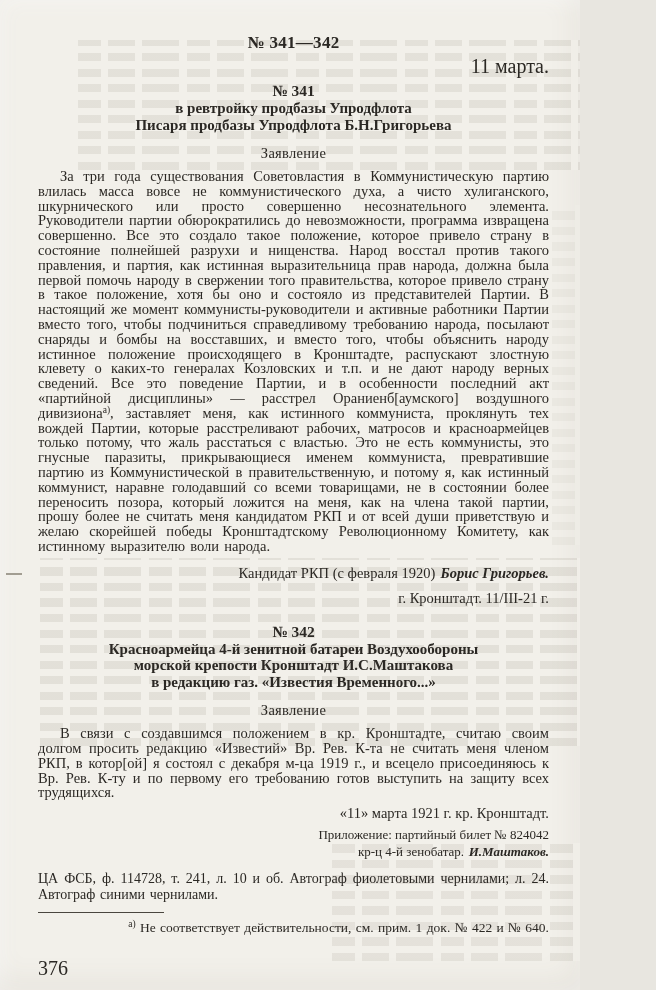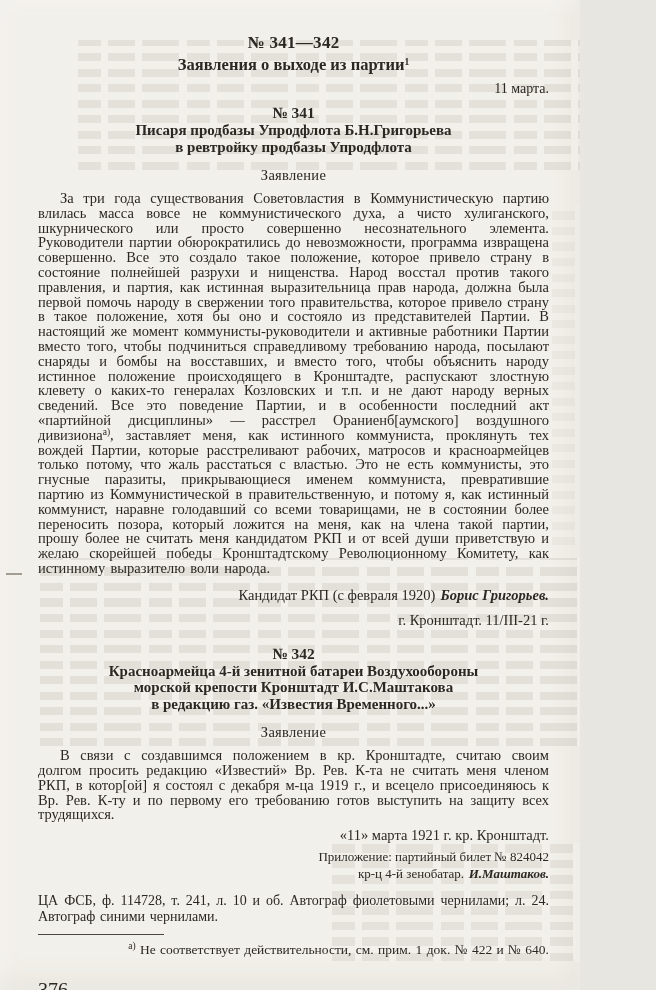--- a/index.html
+++ b/index.html
@@ -39,21 +39,21 @@
   .artifact-dash {
     position: absolute; z-index: 1; left: 6px; top: 573px;
     width: 16px; height: 2px; background: #8d887c; opacity: .8;
   }
 
   
   .c { text-align: center; }
   .r { text-align: right; }
   .group-num  { font-size: 17px; font-weight: bold; line-height: 20px; letter-spacing: .3px; }
   .group-title{ font-size: 16.5px; font-weight: bold; line-height: 21px; margin-top: 1px; }
-  .date-line  { font-size: 14px; line-height: 17px; margin-top: 5px; }
+  .date-line  { font-size: 20px; line-height: 17px; margin-top: 5px; }
   .doc-num    { font-size: 15.5px; font-weight: bold; line-height: 18px; margin-top: 7px; }
   .addr       { font-size: 15px; font-weight: bold; line-height: 16.5px; }
   .subtitle   { font-size: 14.5px; line-height: 17px; margin-top: 12px; letter-spacing: .3px; }
   p { margin: 0; text-align: right; }
   .body-text {
     font-size: 14.5px; line-height: 14.8px;
     text-align: justify; margin-top: 7px;
     text-indent: 22px; word-spacing: 1.6px;
   }
   sup { font-size: 9.5px; line-height: 0; vertical-align: 5px; }
@@ -75,28 +75,27 @@
   <div class="bleed b1"></div>
   <div class="bleed b2"></div>
   <div class="bleed b3"></div>
   <div class="bleed b4"></div>
   <div class="artifact-dash"></div>
 
   <div class="content">
 
     <header>
       <div class="group-num c">№ 341—342</div>
-      <div class="group-title c"><span>Заявления о выходе из партии</span><sup>1</sup></div>
       <div class="date-line r">11 марта.</div>
     </header>
 
     <section>
       <div class="doc-num c">№ 341</div>
+      <div class="addr c">в ревтройку продбазы Упродфлота</div>
       <div class="addr c">Писаря продбазы Упродфлота Б.Н.Григорьева</div>
-      <div class="addr c">в ревтройку продбазы Упродфлота</div>
       <div class="subtitle c">Заявление</div>
       <p class="body-text"><span>За три года существования Советовластия в Коммунистическую партию влилась масса вовсе не коммунистического духа, а чисто хулиганского, шкурнического или просто совершенно несознательного элемента. Руководители партии обюрократились до невозможности, программа извращена совершенно. Все это создало такое положение, которое привело страну в состояние полнейшей разрухи и нищенства. Народ восстал против такого правления, и партия, как истинная выразительница прав народа, должна была первой помочь народу в свержении того правительства, которое привело страну в такое положение, хотя бы оно и состояло из представителей Партии. В настоящий же момент коммунисты-руководители и активные работники Партии вместо того, чтобы подчиниться справедливому требованию народа, посылают снаряды и бомбы на восставших, и вместо того, чтобы объяснить народу истинное положение происходящего в Кронштадте, распускают злостную клевету о каких-то генералах Козловских и т.п. и не дают народу верных сведений. Все это поведение Партии, и в особенности последний акт «партийной дисциплины» — расстрел Ораниенб[аумского] воздушного дивизиона</span><sup>а)</sup><span>, заставляет меня, как истинного коммуниста, проклянуть тех вождей Партии, которые расстреливают рабочих, матросов и красноармейцев только потому, что жаль расстаться с властью. Это не есть коммунисты, это гнусные паразиты, прикрывающиеся именем коммуниста, превратившие партию из Коммунистической в правительственную, и потому я, как истинный коммунист, наравне голодавший со всеми товарищами, не в состоянии более переносить позора, который ложится на меня, как на члена такой партии, прошу более не считать меня кандидатом РКП и от всей души приветствую и желаю скорейшей победы Кронштадтскому Революционному Комитету, как истинному выразителю воли народа.</span></p>
       <p class="signature r"><span>Кандидат РКП (с февраля 1920)</span><span class="sig-name">Борис Григорьев.</span></p>
       <p class="place-date">г. Кронштадт. 11/III-21 г.</p>
     </section>
 
     <section class="sec2">
       <div class="doc-num c">№ 342</div>
       <div class="addr c">Красноармейца 4-й зенитной батареи Воздухообороны</div>
       <div class="addr c">морской крепости Кронштадт И.С.Маштакова</div>

